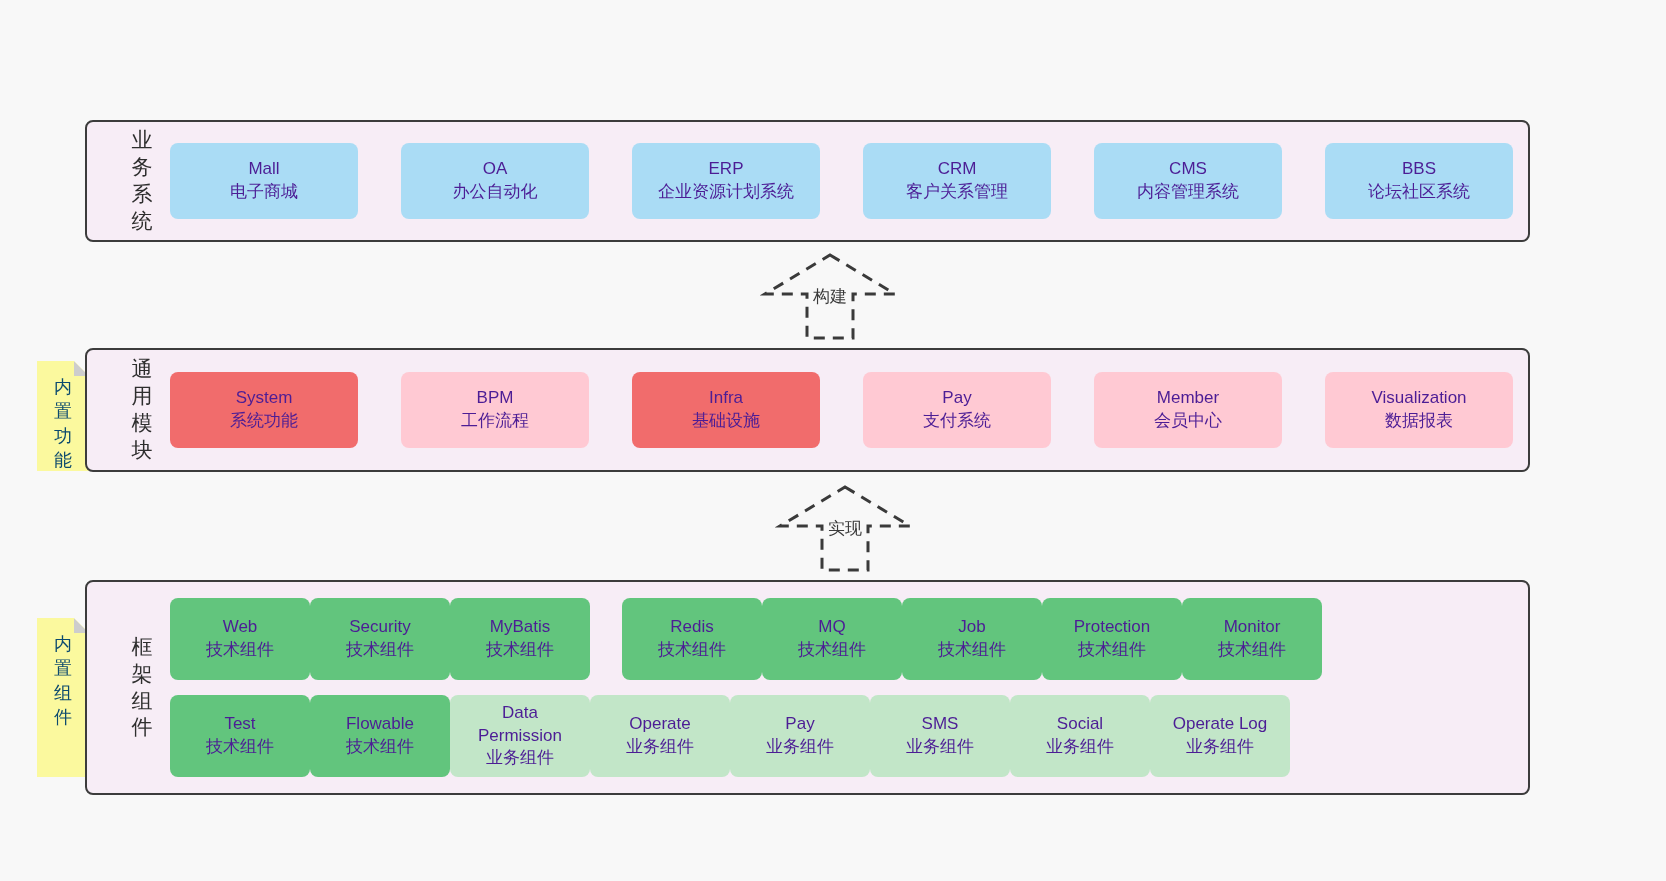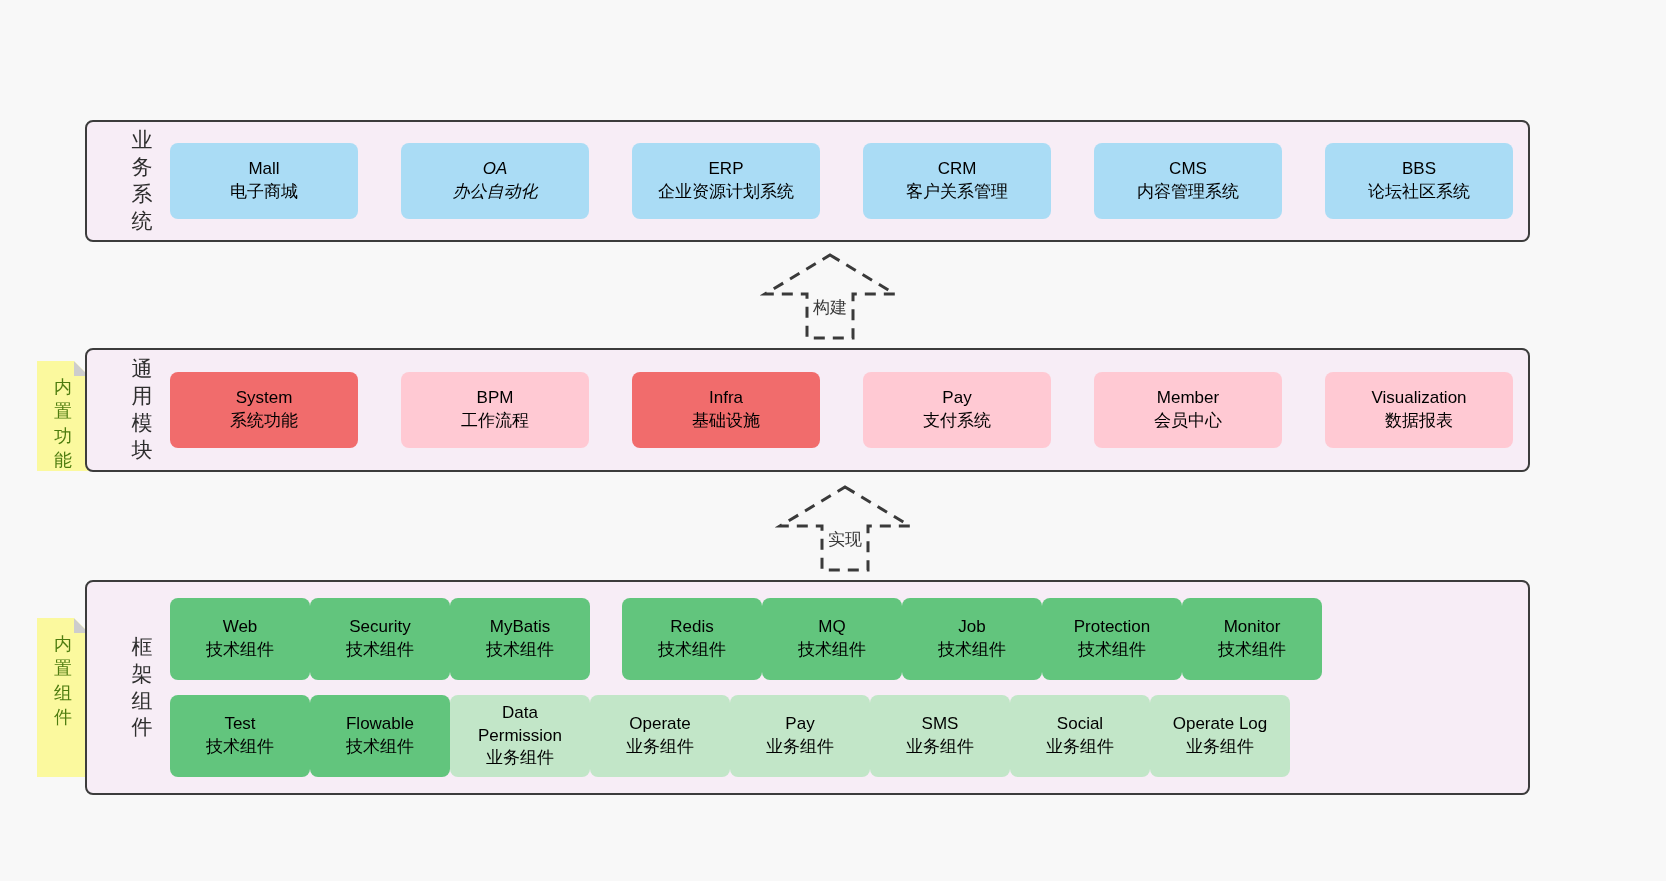--- a/index.html
+++ b/index.html
@@ -21,45 +21,45 @@
   .panel-body.two-rows{
     flex-direction:column;justify-content:space-between;align-items:flex-start;
     padding:16px 15px 16px 0;box-sizing:border-box;
   }
   .row8{display:flex;justify-content:space-between;}
 
   
   .box{
     box-sizing:border-box;border-radius:8px;
     display:flex;flex-direction:column;align-items:center;justify-content:center;
-    text-align:center;color:#000000;font-size:17px;line-height:1.35;
+    text-align:center;color:#4c1d95;font-size:17px;line-height:1.35;
     padding:6px 14px;
   }
   .box-lg{width:188px;height:76px;}
   .box-sm{width:140px;height:82px;}
 
   
   .arrow{position:absolute;width:140px;height:90px;z-index:1;}
   .arrow svg{display:block;}
   .arrow-label{
-    position:absolute;left:50%;top:44px;transform:translateX(-50%);
+    position:absolute;left:50%;top:33px;transform:translateX(-50%);
     font-size:17px;color:#3a3a3a;background:#f8f8f8;padding:0 3px;white-space:nowrap;
   }
 
   
   .note{
     position:absolute;width:52px;background:#fbf99e;z-index:0;
     clip-path:polygon(0 0,calc(100% - 15px) 0,100% 15px,100% 100%,0 100%);
   }
   .note-fold{
     position:absolute;top:0;right:0;width:15px;height:15px;background:#cdcdcd;
     clip-path:polygon(0 0,100% 100%,0 100%);
   }
   .note-text{
-    width:1.1em;margin:14px auto 0;font-size:18px;color:#4d7c0f;
+    width:1.1em;margin:14px auto 0;font-size:18px;color:#0c4a6e;
     line-height:1.35;word-break:break-all;text-align:center;
   }
 </style>
 </head>
 <body>
 
 <div class="canvas">
 
   <div class="note" style="left:37px;top:361px;height:110px">
     <div class="note-fold"></div>
@@ -72,21 +72,21 @@
 
   <section class="panel" style="left:85px;top:120px;width:1445px;height:122px">
     <div class="panel-label">
       <div class="vtext">业务系统</div>
     </div>
     <div class="panel-body">
       <div class="box box-lg" style="background: rgb(170, 220, 245);">
         <div>Mall</div>
         <div>电子商城</div>
       </div>
-      <div class="box box-lg" style="background: rgb(170, 220, 245); font-style: italic;">
+      <div class="box box-lg" style="background: rgb(170, 220, 245);">
         <div>OA</div>
         <div>办公自动化</div>
       </div>
       <div class="box box-lg" style="background: rgb(170, 220, 245);">
         <div>ERP</div>
         <div>企业资源计划系统</div>
       </div>
       <div class="box box-lg" style="background: rgb(170, 220, 245);">
         <div>CRM</div>
         <div>客户关系管理</div>

